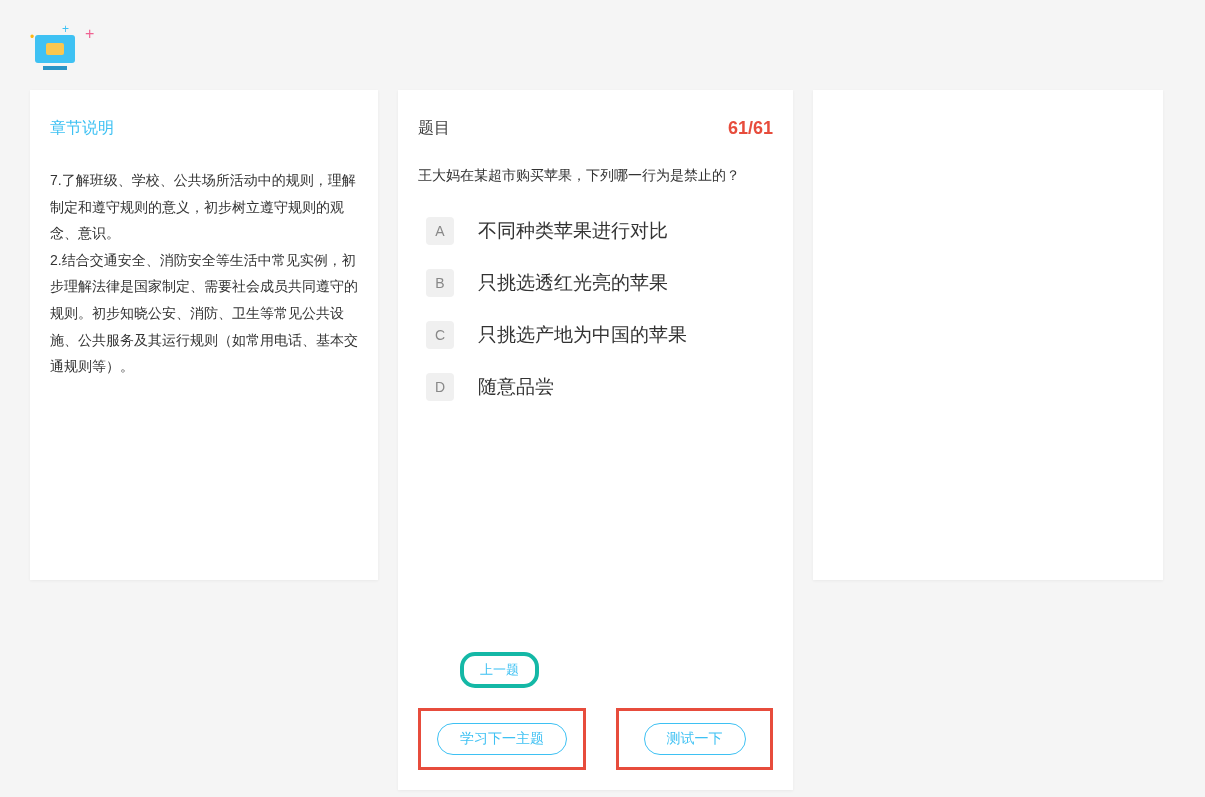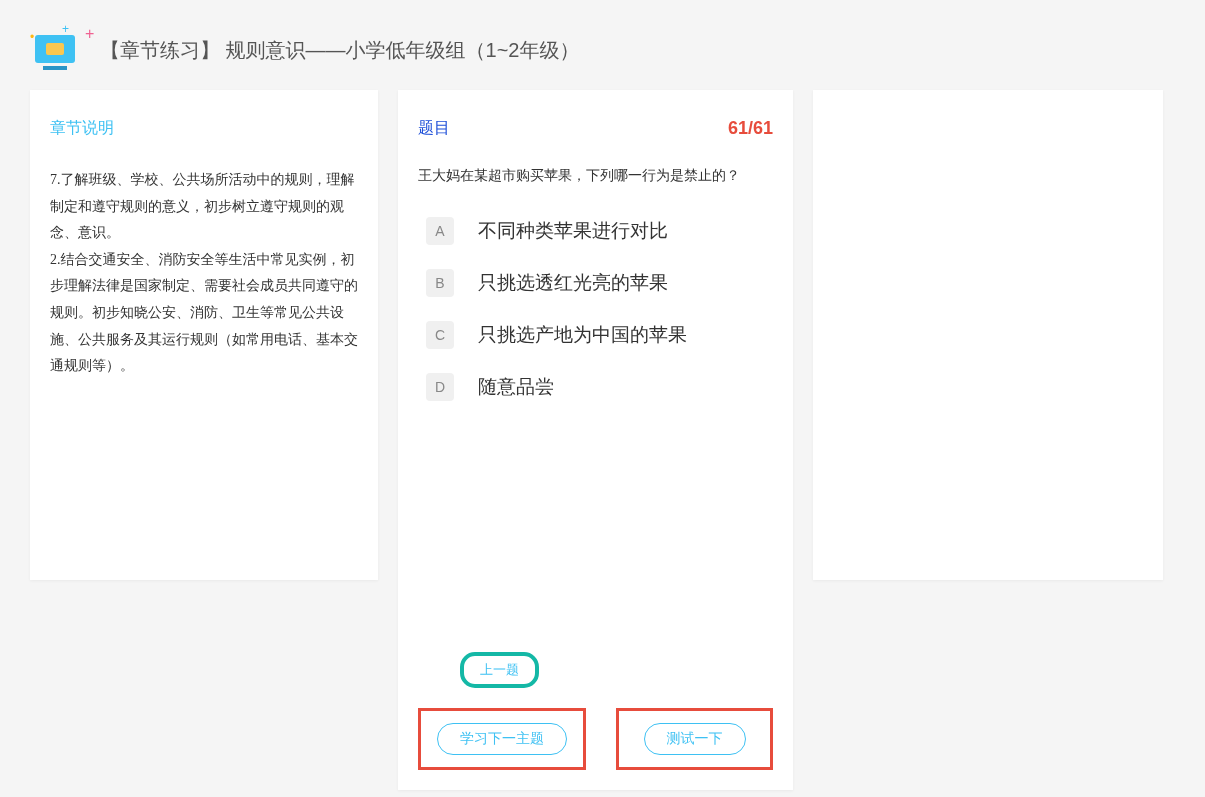--- a/index.html
+++ b/index.html
@@ -84,21 +84,20 @@
       gap: 20px;
     }
     .panel {
       background: #fff;
       box-shadow: 0 1px 3px rgba(0,0,0,0.05);
     }
     .left-panel {
       width: 348px;
       height: 490px;
       padding: 28px 20px;
-      font-family: Liberation Serif, serif;
     }
     .section-title {
       color: #3ec1f3;
       font-size: 16px;
       margin-bottom: 28px;
     }
     .section-text {
       color: #333;
       font-size: 14px;
       line-height: 1.9;
@@ -109,21 +108,21 @@
       padding: 28px 20px 20px 20px;
       position: relative;
     }
     .question-header {
       display: flex;
       justify-content: space-between;
       align-items: center;
       margin-bottom: 28px;
     }
     .question-title {
-      color: #1d4ed8;
+      color: #404040;
       font-size: 16px;
     }
     .question-counter {
       color: #e74c3c;
       font-size: 18px;
       font-weight: 700;
     }
     .question-text {
       color: #333;
       font-size: 14px;
@@ -206,21 +205,20 @@
 <div class="header">
   <div class="header-icon">
     <span class="dot1">•</span>
     <span class="dot2">+</span>
     <span class="dot3">+</span>
     <div class="monitor">
         <div class="monitor-book"></div>
       </div>
     <div class="monitor-stand"></div>
   </div>
-  <h1 class="header-title">【章节练习】 规则意识——小学低年级组（1~2年级）</h1>
 </div>
 
 <div class="container">
   <div class="panel left-panel">
     <div class="section-title">章节说明</div>
     <div class="section-text">7.了解班级、学校、公共场所活动中的规则，理解制定和遵守规则的意义，初步树立遵守规则的观念、意识。</div>
     <div class="section-text">2.结合交通安全、消防安全等生活中常见实例，初步理解法律是国家制定、需要社会成员共同遵守的规则。初步知晓公安、消防、卫生等常见公共设施、公共服务及其运行规则（如常用电话、基本交通规则等）。</div>
   </div>
 
   <div class="panel center-panel">

